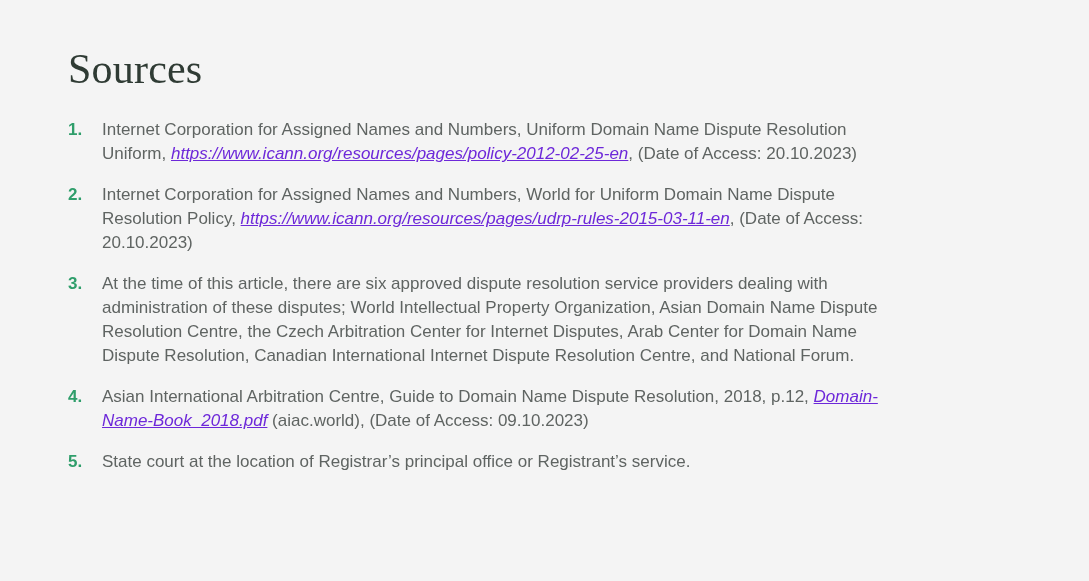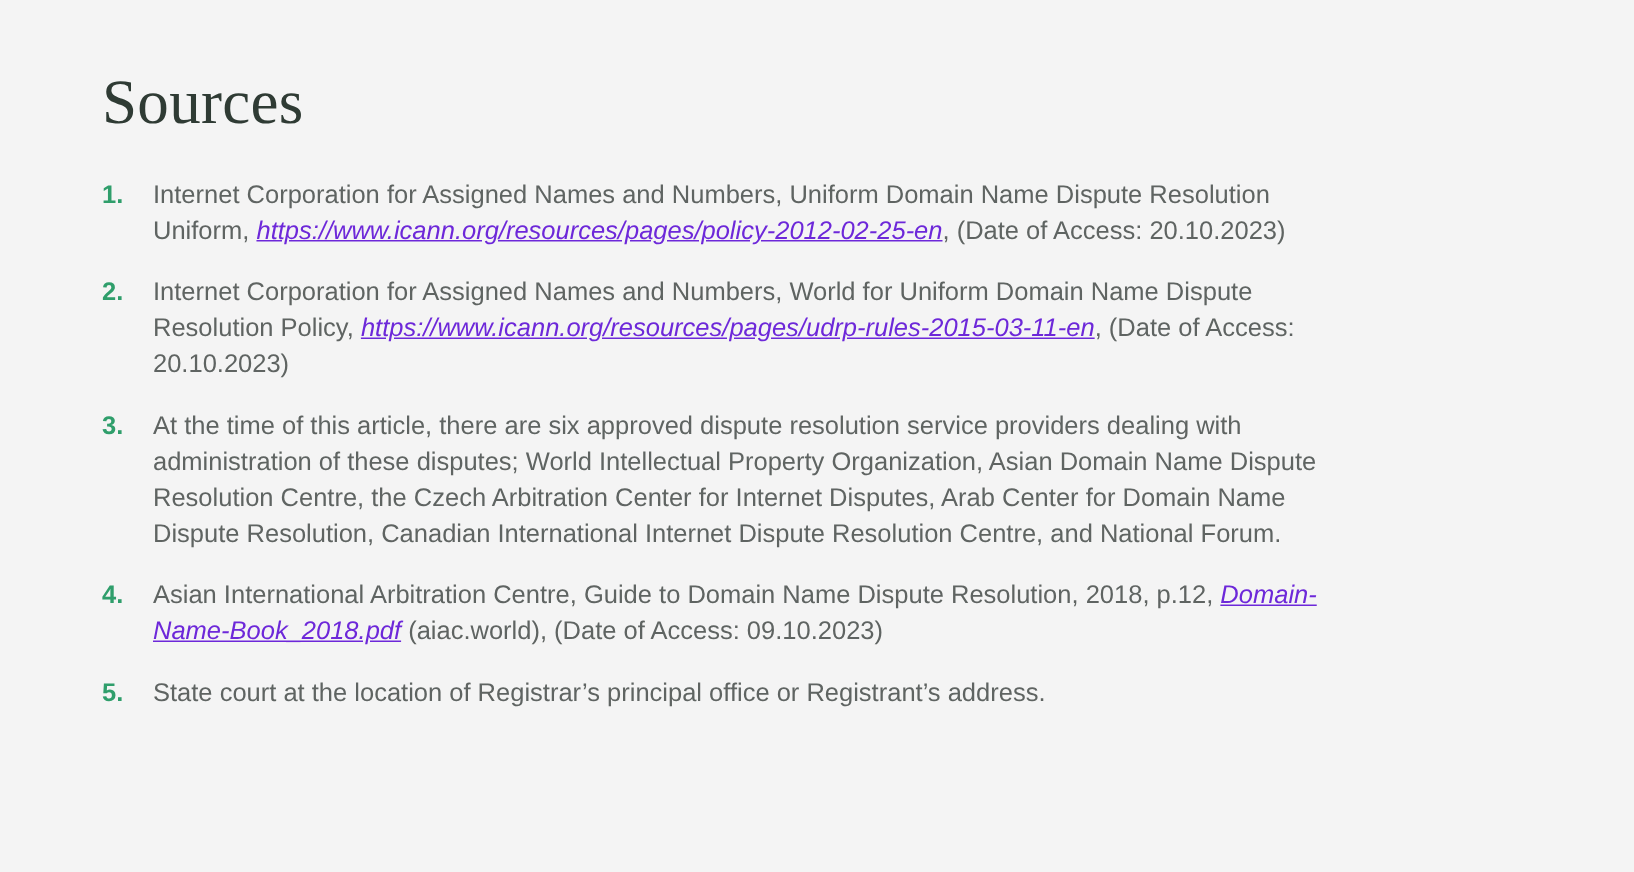--- a/index.html
+++ b/index.html
@@ -82,16 +82,16 @@
       <li class="source-item">
         <span class="source-num">3.</span>
         <span class="source-text"><span>At the time of this article, there are six approved dispute resolution service providers dealing with administration of these disputes; World Intellectual Property Organization, Asian Domain Name Dispute Resolution Centre, the Czech Arbitration Center for Internet Disputes, Arab Center for Domain Name Dispute Resolution, Canadian International Internet Dispute Resolution Centre, and National Forum.</span></span>
       </li>
       <li class="source-item">
         <span class="source-num">4.</span>
         <span class="source-text"><span>Asian International Arbitration Centre, Guide to Domain Name Dispute Resolution, 2018, p.12, </span><a class="source-link" href="#">Domain-Name-Book_2018.pdf</a><span> (aiac.world), (Date of Access: 09.10.2023)</span></span>
       </li>
       <li class="source-item">
         <span class="source-num">5.</span>
-        <span class="source-text"><span>State court at the location of Registrar’s principal office or Registrant’s address.</span></span>
+        <span class="source-text"><span>State court at the location of Registrar’s principal office or Registrant’s service.</span></span>
       </li>
     </ol>
 </div>
 
 </body></html>

